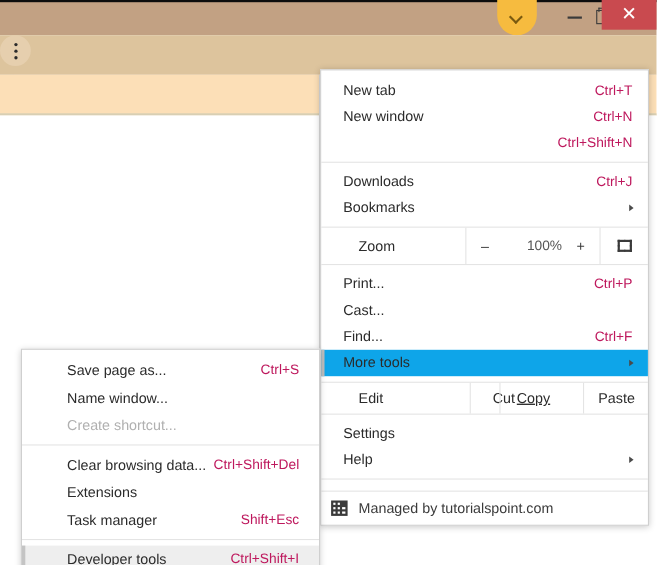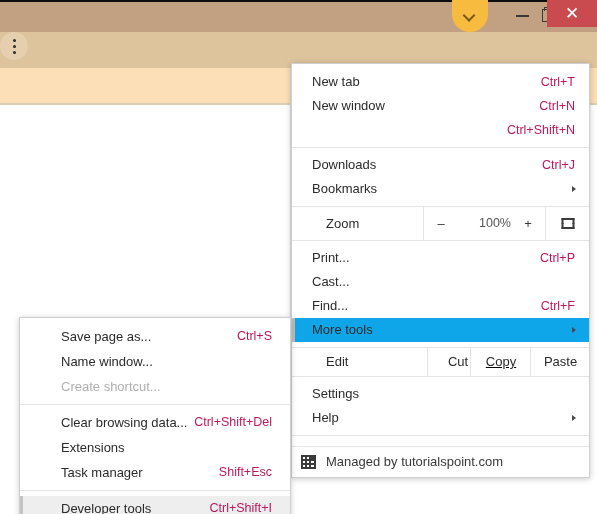--- a/index.html
+++ b/index.html
@@ -112,21 +112,21 @@
   .fs-ico i.b{right:0;top:0;border-right:2px solid #3a3a3a;border-top:2px solid #3a3a3a;}
   .fs-ico i.c{left:0;bottom:0;border-left:2px solid #3a3a3a;border-bottom:2px solid #3a3a3a;}
   .fs-ico i.d{right:0;bottom:0;border-right:2px solid #3a3a3a;border-bottom:2px solid #3a3a3a;}
 
   
   .editrow{position:relative;height:28px;border-top:1px solid #e4e4e4;border-bottom:1px solid #e4e4e4;}
   .editrow .lbl{position:absolute;left:34px;top:0;line-height:28px;font-size:13px;color:#2b2b2b;}
   .editrow .cell{position:absolute;top:0;height:28px;border-left:1px solid #e4e4e4;}
   .editrow .cell span{display:block;text-align:center;line-height:28px;font-size:13px;color:#2b2b2b;}
   .editrow .c1{left:118px;width:60px;margin-left:17px;}
-  .editrow .c2{left:178px;width:60px;text-decoration:underline;}
+  .editrow .c2{left:162px;width:60px;text-decoration:underline;}
   .editrow .c3{left:238px;width:59px;}
 
   
   .managed{position:relative;height:30px;border-top:1px solid #e4e4e4;}
   .managed .mtext{position:absolute;left:34px;top:0;line-height:30px;font-size:13px;color:#3a3a3a;}
   .bldg{position:absolute;left:9px;top:8px;width:15px;height:14px;background:#3a3a3a;}
   .bldg i{position:absolute;background:#fff;width:2px;height:2px;}
 
   
   #submenu{

